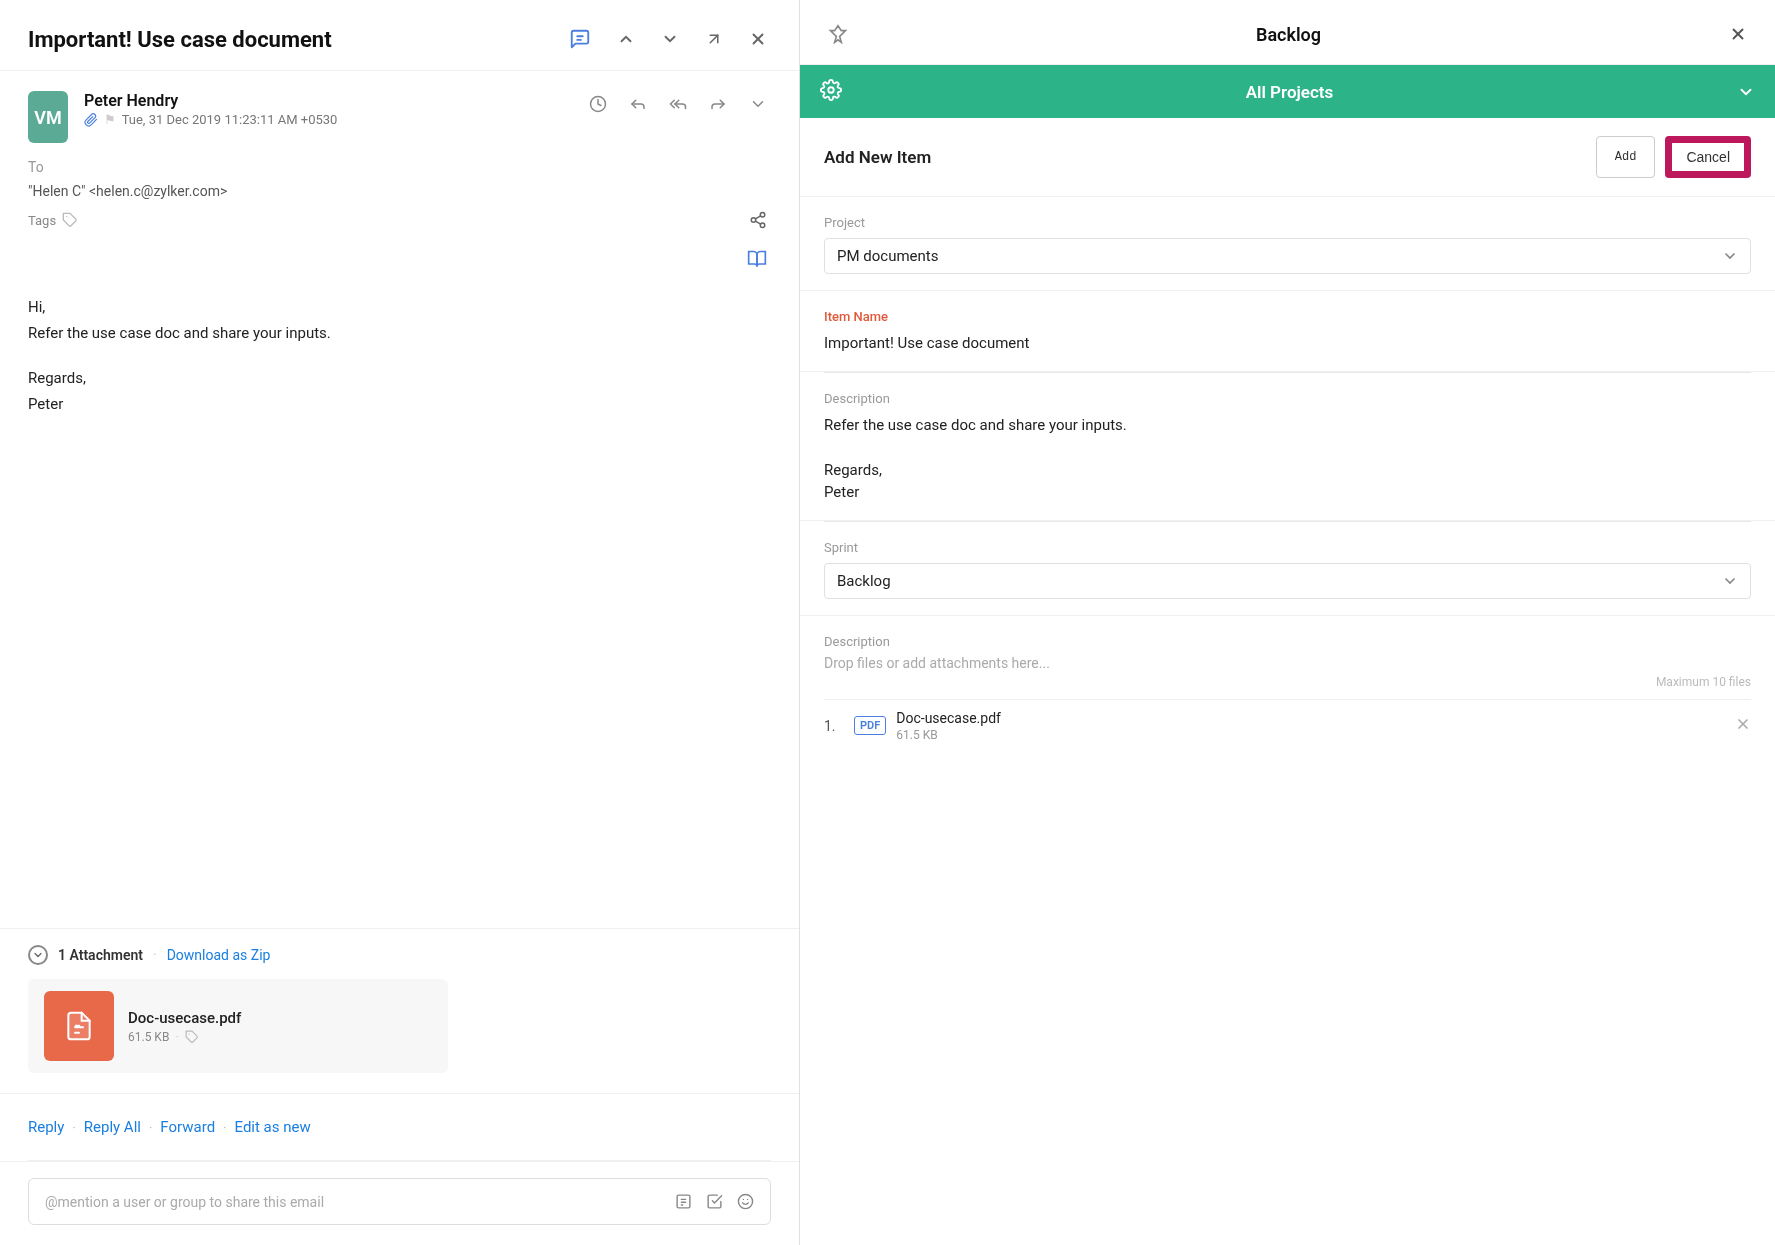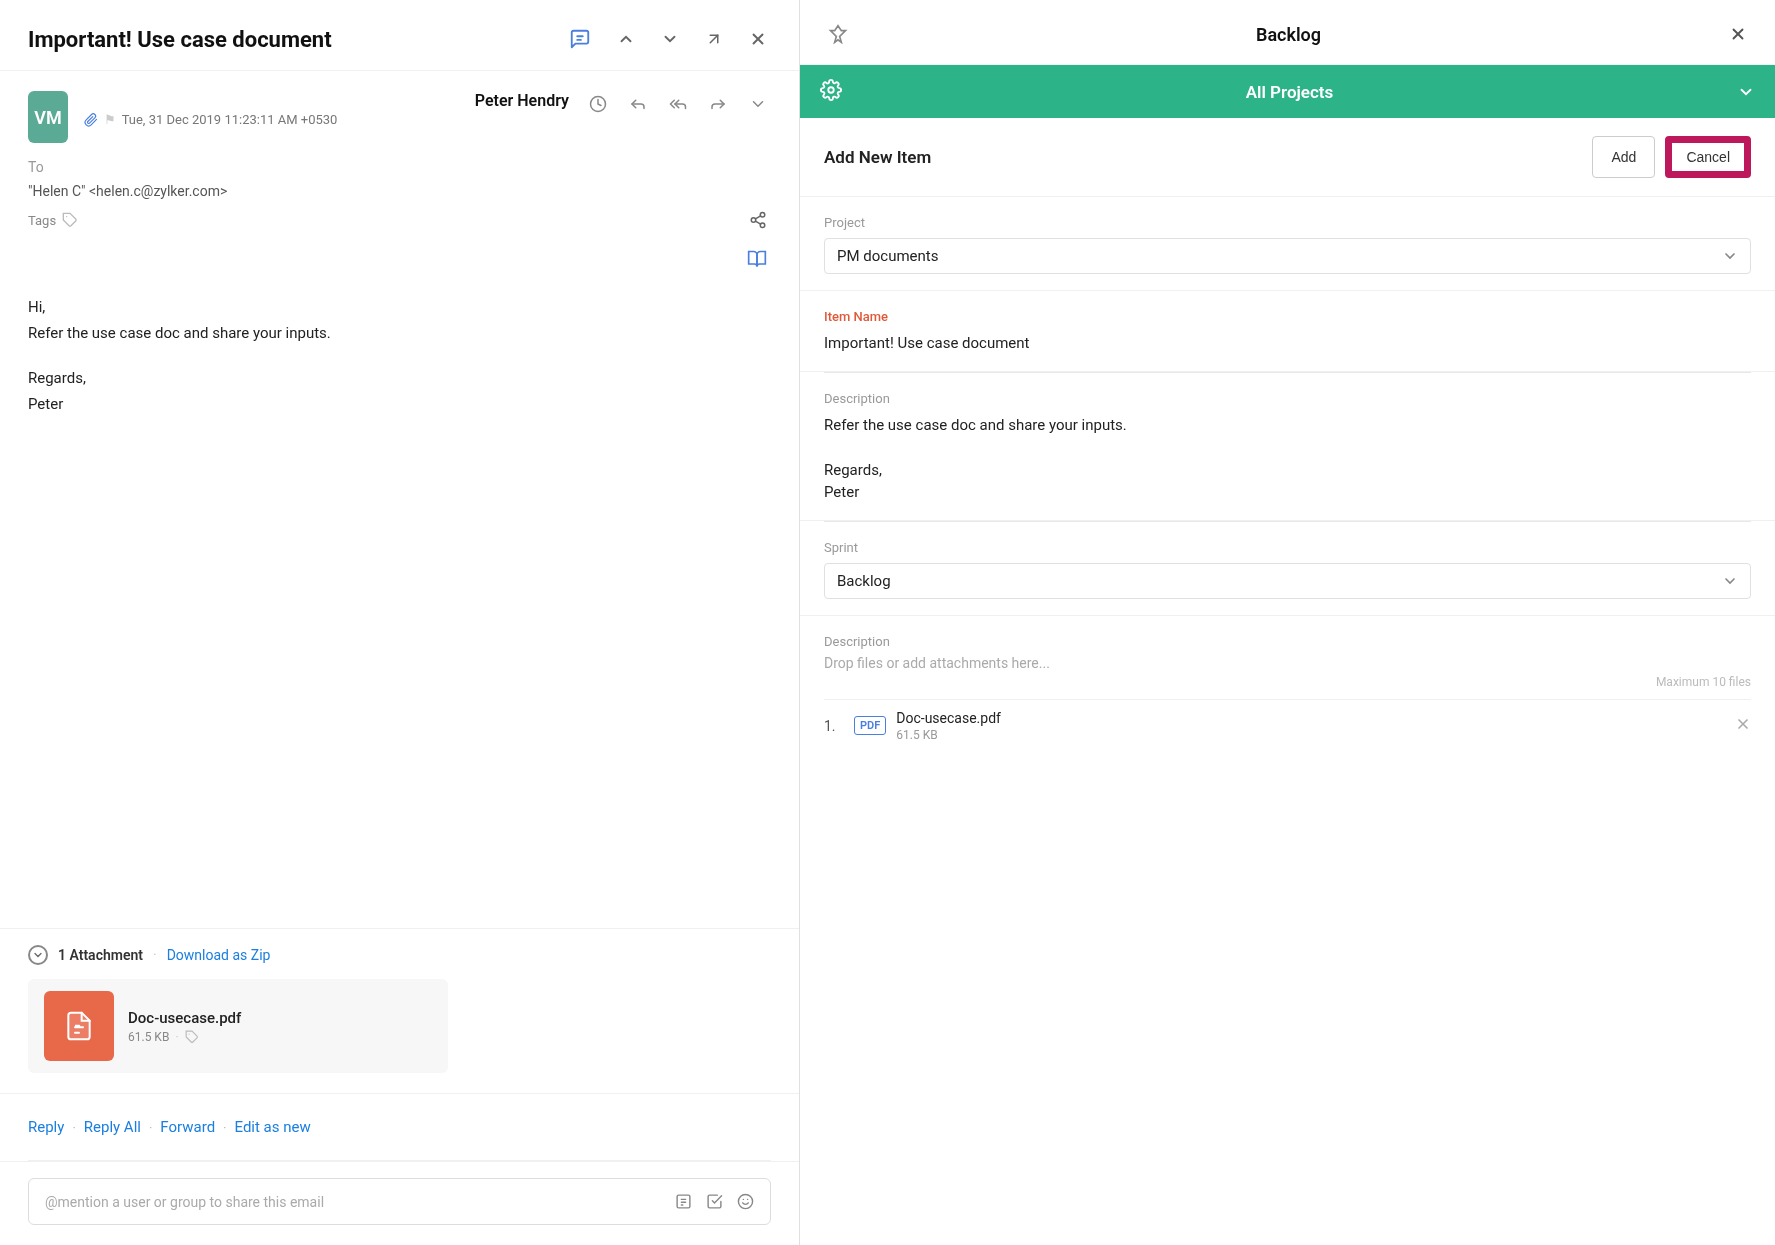--- a/index.html
+++ b/index.html
@@ -69,21 +69,20 @@
       align-items: center;
       justify-content: center;
       color: #fff;
       font-size: 18px;
       font-weight: 600;
       flex-shrink: 0;
     }
 
     .sender-info {
       flex: 1;
-      text-align: right;
     }
 
     .sender-name {
       font-size: 16px;
       font-weight: 600;
       color: #111;
       margin-bottom: 2px;
     }
 
     .sender-date {
@@ -317,23 +316,24 @@
     .add-cancel-btns {
       display: flex;
       gap: 10px;
     }
 
     .btn-add {
       background: none;
       border: 1px solid #ccc;
       border-radius: 4px;
       padding: 6px 18px;
-      font-size: 14px;
+      font-size: 12px;
       cursor: pointer;
       color: #333;
+      font-family: Liberation Mono, monospace;
     }
 
     .btn-cancel {
       background: none;
       border: 7px solid #be185d;
       border-radius: 4px;
       padding: 6px 14px;
       font-size: 14px;
       cursor: pointer;
       color: #333;

